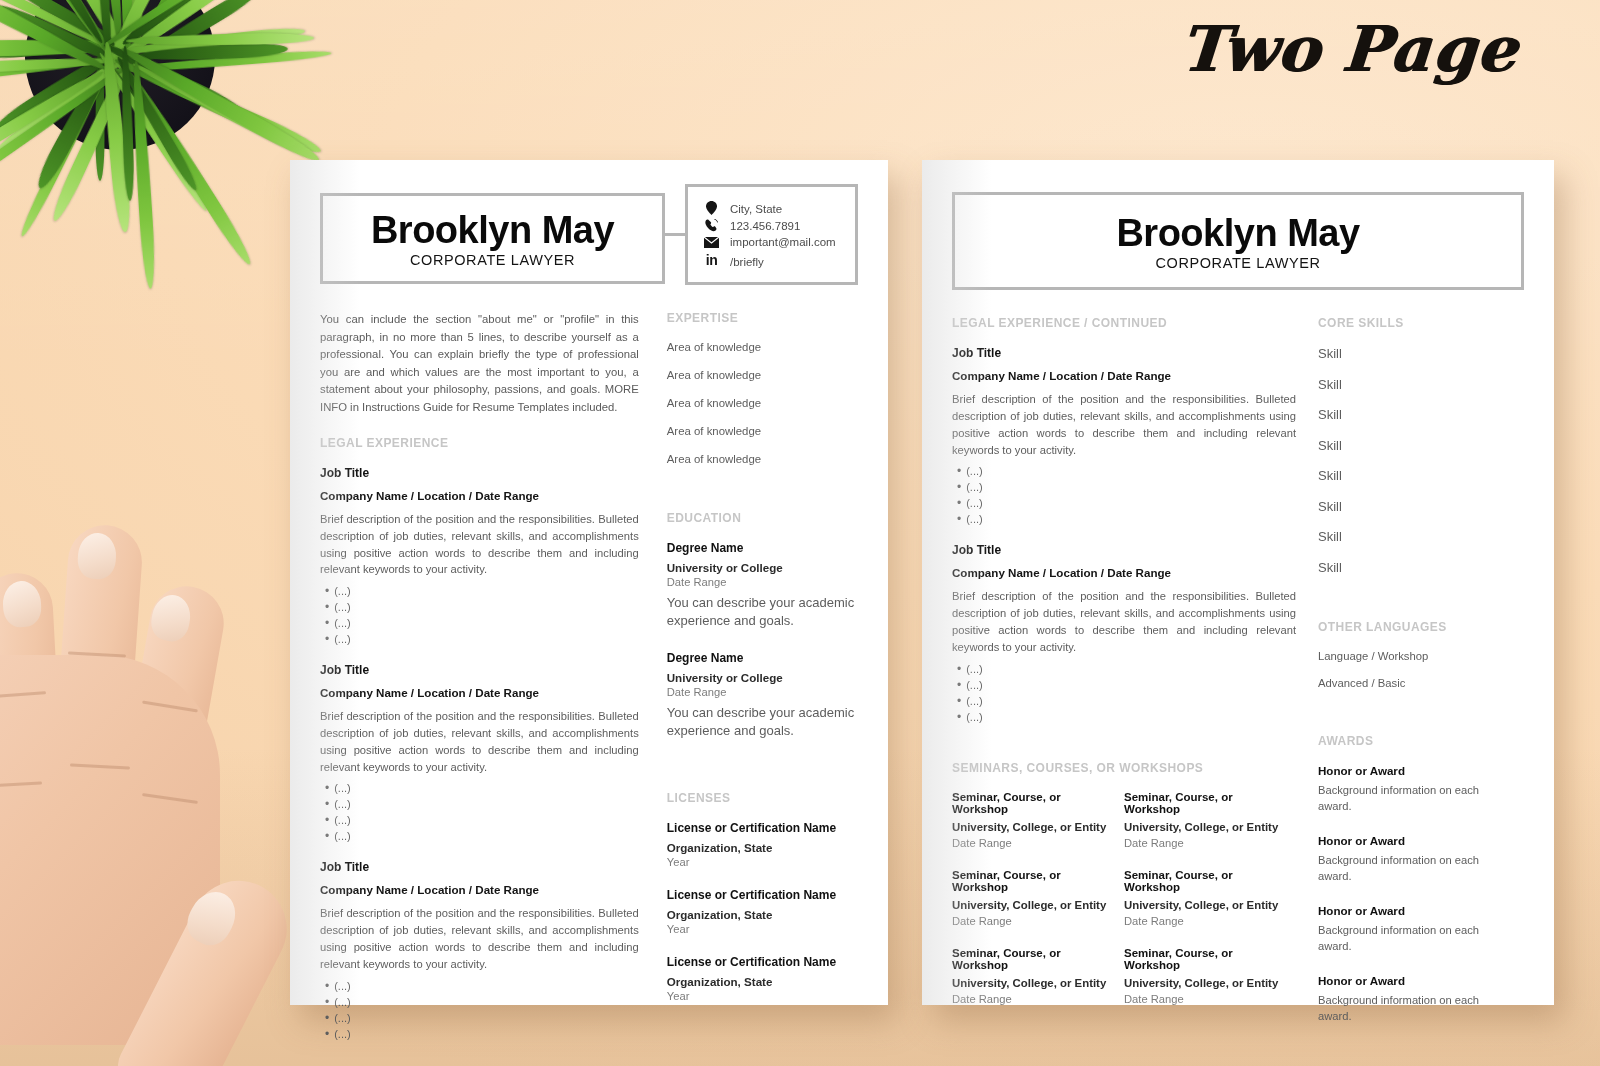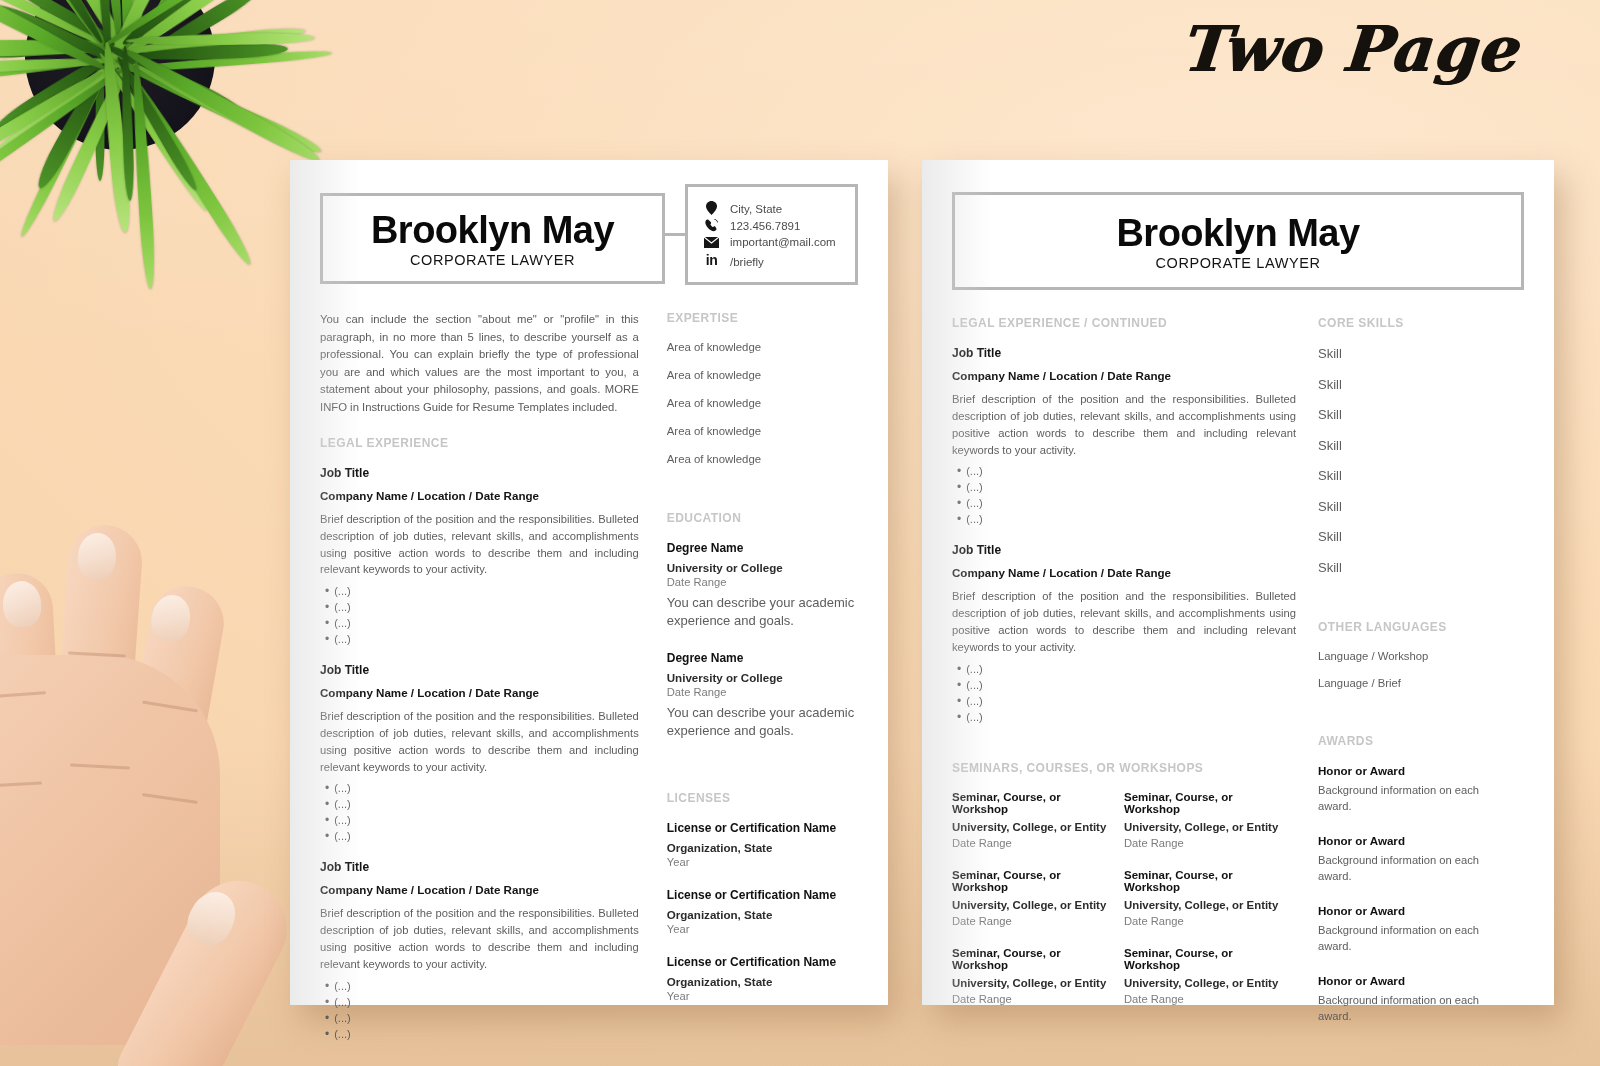--- a/index.html
+++ b/index.html
@@ -527,21 +527,21 @@
           <div class="skill-line">Skill</div>
           <div class="skill-line">Skill</div>
           <div class="skill-line">Skill</div>
           <div class="skill-line">Skill</div>
           <div class="skill-line">Skill</div>
         </div>
       <div class="sec-gap"></div>
       <div class="sec-head">OTHER LANGUAGES</div>
       <div id="p2-languages">
           <div class="lang-line">Language / Workshop</div>
-          <div class="lang-line">Language / Brief</div>
+          <div class="lang-line">Advanced / Basic</div>
         </div>
       <div class="sec-gap"></div>
       <div class="sec-head">AWARDS</div>
       <div id="p2-awards">
           <div class="award-block">
             <div class="award-title">Honor or Award</div>
             <div class="award-desc">Background information on each award.</div>
           </div>
           <div class="award-block">
             <div class="award-title">Honor or Award</div>

